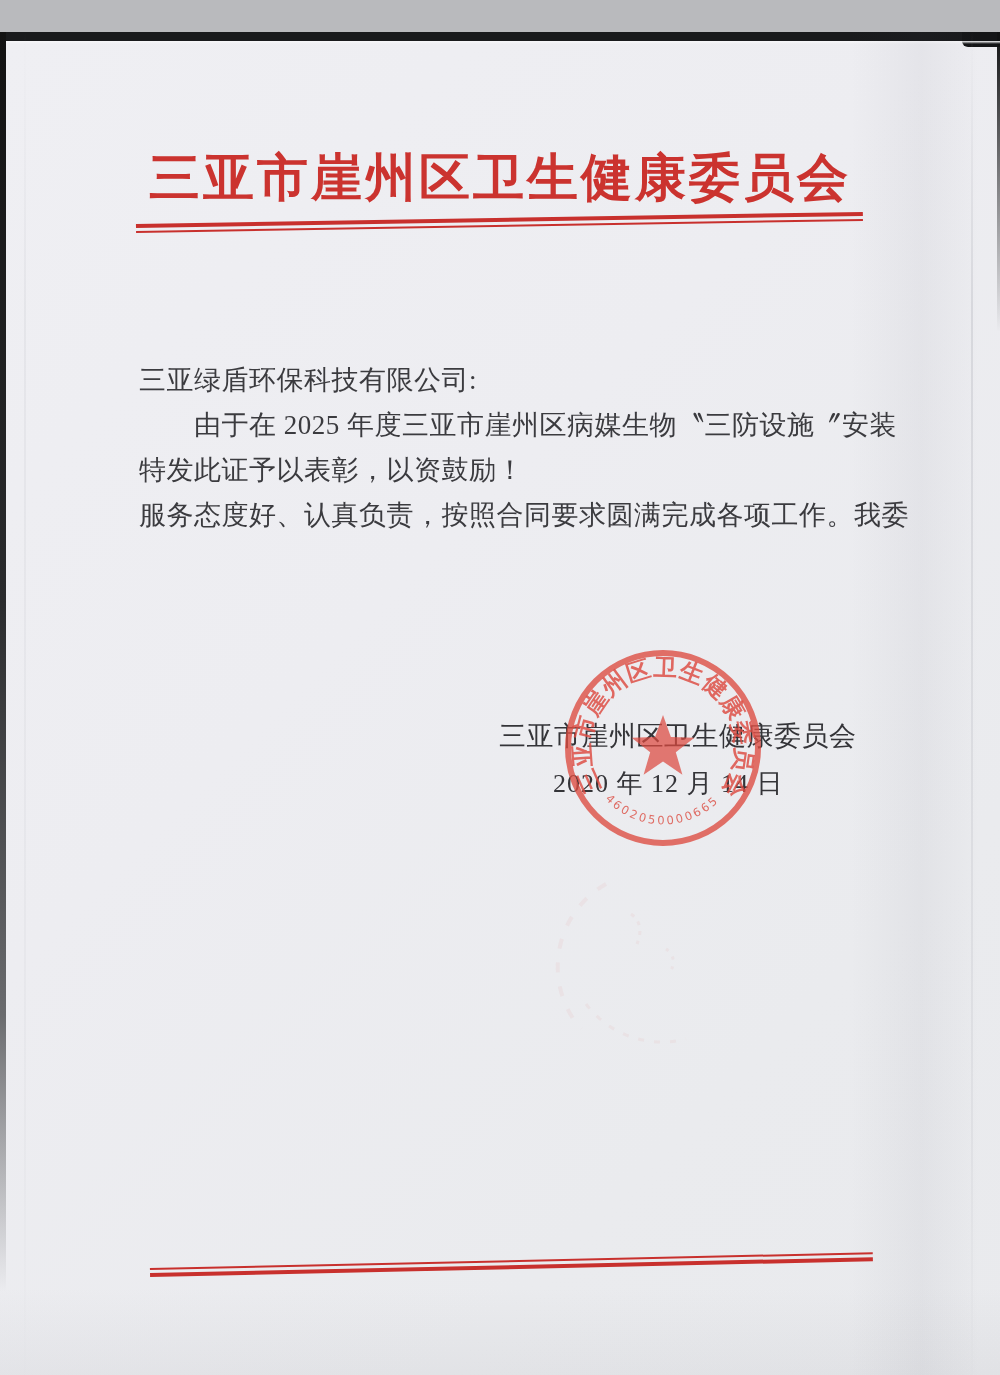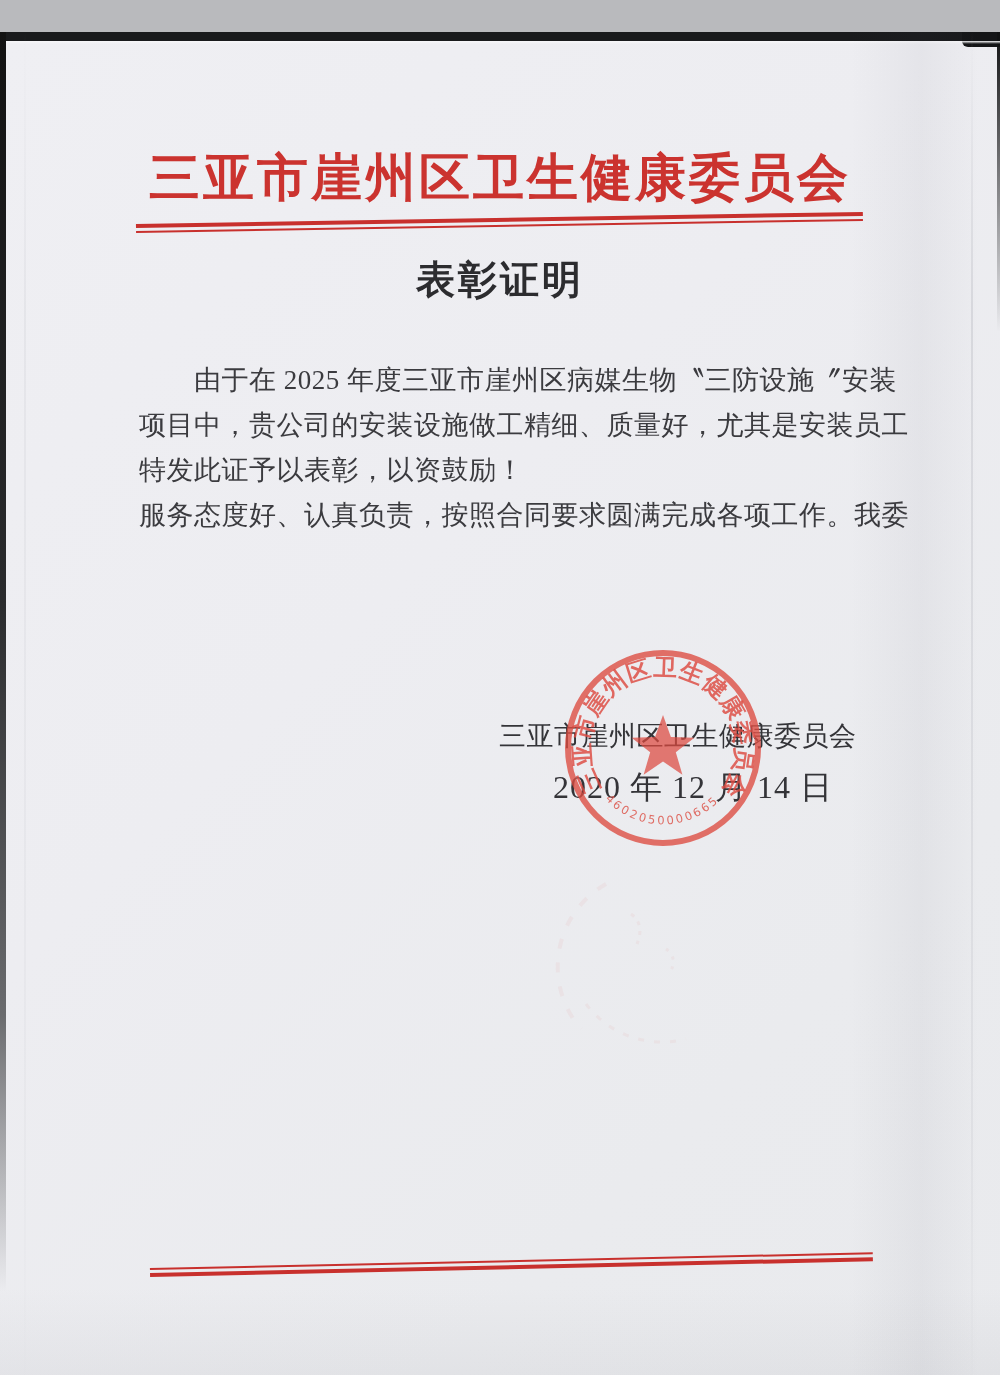--- a/index.html
+++ b/index.html
@@ -53,21 +53,21 @@
   .body-line{font-size:27px;line-height:45px;white-space:nowrap;letter-spacing:0.5px;}
   .indent{padding-left:55px;}
 
   
   .sig-org{
     position:absolute;left:499px;top:686px;width:345px;
     font-size:27px;letter-spacing:0.5px;color:#343438;white-space:nowrap;
   }
   .sig-date{
     position:absolute;left:553px;top:734px;width:240px;
-    font-size:32px;color:#343438;white-space:nowrap;letter-spacing:1px;
+    font-size:26px;color:#343438;white-space:nowrap;letter-spacing:1px;
   }
 
   .seal{position:absolute;left:562px;top:615px;width:202px;height:202px;}
   .ghost-seal{position:absolute;left:536px;top:822px;width:240px;height:240px;opacity:.5;}
 </style>
 </head>
 <body>
 
 <div class="scan">
 
@@ -82,25 +82,24 @@
   <div class="shade-bottom"></div>
 
   <div class="org-title" style="color:#cb332f;">三亚市崖州区卫生健康委员会</div>
 
   <div class="rule rule-top">
     <div class="thick" style="background:#c8302d;"></div>
     <div class="gap"></div>
     <div class="thin" style="background:#c8302d;"></div>
   </div>
 
-  <div class="doc-title">表彰证明</div>
 
   <div class="body-text">
+    <div class="body-line">三亚绿盾环保科技有限公司:</div>
     <div class="body-line indent">由于在 2025 年度三亚市崖州区病媒生物〝三防设施〞安装</div>
-    <div class="body-line">项目中，贵公司的安装设施做工精细、质量好，尤其是安装员工</div>
     <div class="body-line">特发此证予以表彰，以资鼓励！</div>
     <div class="body-line">服务态度好、认真负责，按照合同要求圆满完成各项工作。我委</div>
   </div>
 
   <svg class="ghost-seal" viewBox="0 0 240 240">
     <g fill="none" stroke="#d86a64" opacity="0.14">
       <path d="M 70 30 A 95 95 0 0 0 45 175" stroke-width="4" stroke-dasharray="10 14"></path>
       <path d="M 50 150 A 95 95 0 0 0 150 185" stroke-width="3" stroke-dasharray="6 10"></path>
       <path d="M 95 60 q 14 10 6 30" stroke-width="3" stroke-dasharray="4 6"></path>
       <path d="M 130 95 q 12 8 4 24" stroke-width="3" stroke-dasharray="3 7"></path>

